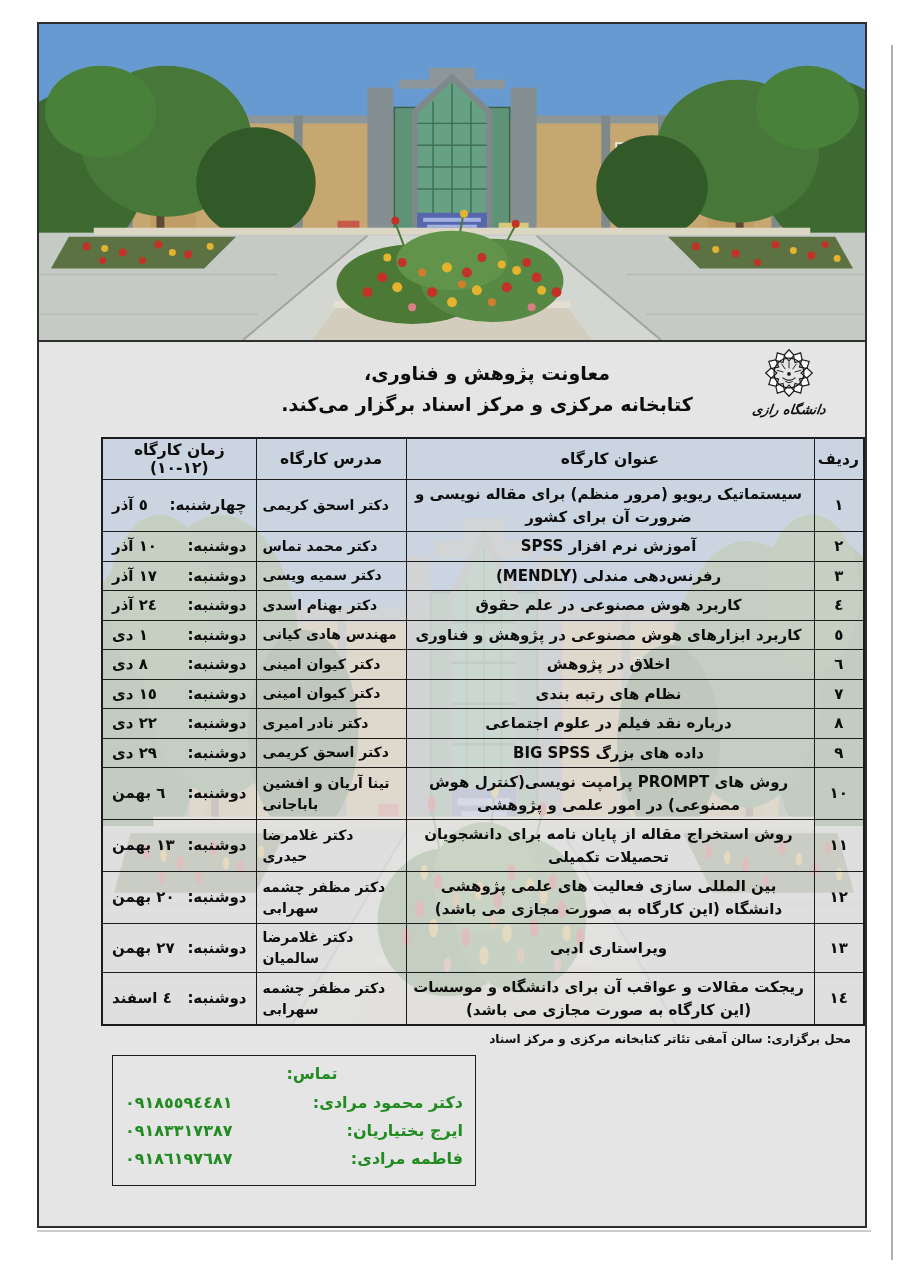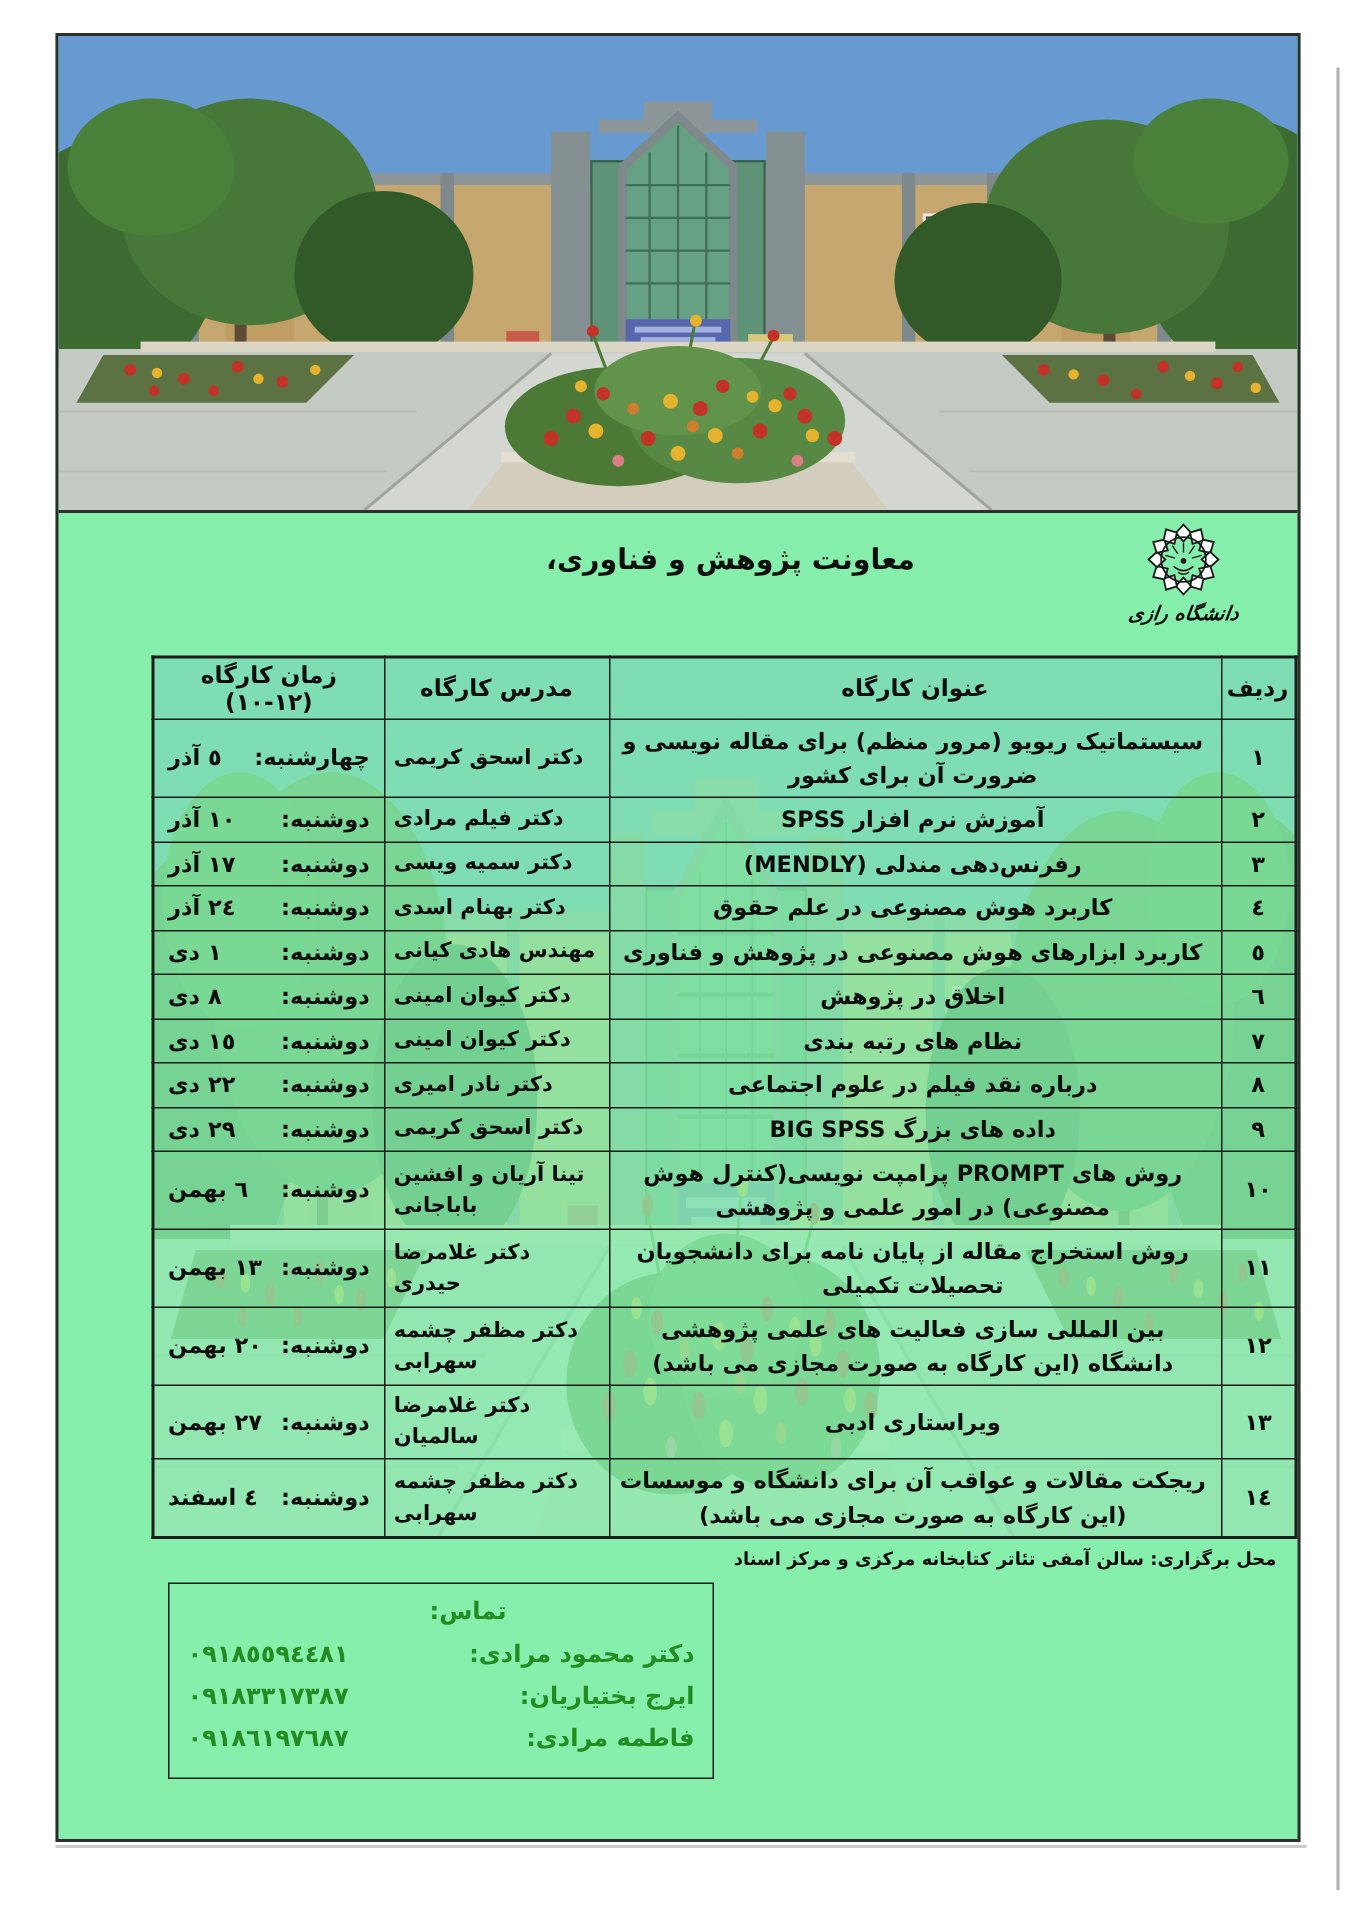--- a/index.html
+++ b/index.html
@@ -6,21 +6,21 @@
   html,body { background:#ffffff; }
   body { font-family:"DejaVu Sans", sans-serif; }
   .page {
     position:relative; width:906px; height:1280px; background:#ffffff;
     direction:rtl; overflow:hidden; color:#0d0d0d;
   }
   
   .scan-line-right { position:absolute; left:891px; top:45px; width:2px; height:1215px; background:#b0b0b0; }
   .frame {
     position:absolute; left:37px; top:22px; width:830px; height:1206px;
-    border:2px solid #2e2e2e; background:#86efac;
+    border:2px solid #2e2e2e; background:#e5e5e5;
   }
   .frame::after { content:""; position:absolute; left:-2px; right:-6px; bottom:-6px; height:2px; background:#cccccc; }
 
   
   .photo { position:absolute; top:0; left:0; width:100%; height:318px; border-bottom:2px solid #2e2e2e; overflow:hidden; }
   .photo svg { display:block; width:100%; height:100%; }
 
   
   .header-band { position:absolute; top:320px; left:0; width:100%; height:96px; }
   .header-lines { position:absolute; top:8px; right:170px; left:240px; text-align:center; }
@@ -233,20 +233,21 @@
             </g>
           </g>
         </defs>
         <use href="#campus"></use>
       </svg>
     </div>
 
     <div class="header-band">
       <div class="header-lines">
         <div class="header-line">معاونت پژوهش و فناوری،</div>
+        <div class="header-line">کتابخانه مرکزی و مرکز اسناد برگزار می‌کند.</div>
       </div>
       <div class="logo-box">
         <svg viewBox="0 0 88 58" aria-hidden="true">
           <g stroke="#1a1a1a" stroke-width="1.3" fill="#ffffff">
             <g id="dmd">
                 <path d="M44 4 L49.5 10 L44 16 L38.5 10 Z"></path>
               </g>
             <use href="#dmd" transform="rotate(30 44 29)"></use>
             <use href="#dmd" transform="rotate(60 44 29)"></use>
             <use href="#dmd" transform="rotate(90 44 29)"></use>
@@ -305,21 +306,21 @@
     <td class="c-time">
       <span class="time-inner">
         <span>چهارشنبه:</span>
         <span>٥ آذر</span>
       </span>
     </td>
   </tr>
               <tr>
     <td class="c-no">٢</td>
     <td class="c-title">آموزش نرم افزار SPSS</td>
-    <td class="c-inst">دکتر فیلم مرادی</td>
+    <td class="c-inst">دکتر محمد تماس</td>
     <td class="c-time">
       <span class="time-inner">
         <span>دوشنبه:</span>
         <span>١٠ آذر</span>
       </span>
     </td>
   </tr>
               <tr>
     <td class="c-no">٣</td>
     <td class="c-title">رفرنس‌دهی مندلی (MENDLY)</td>

